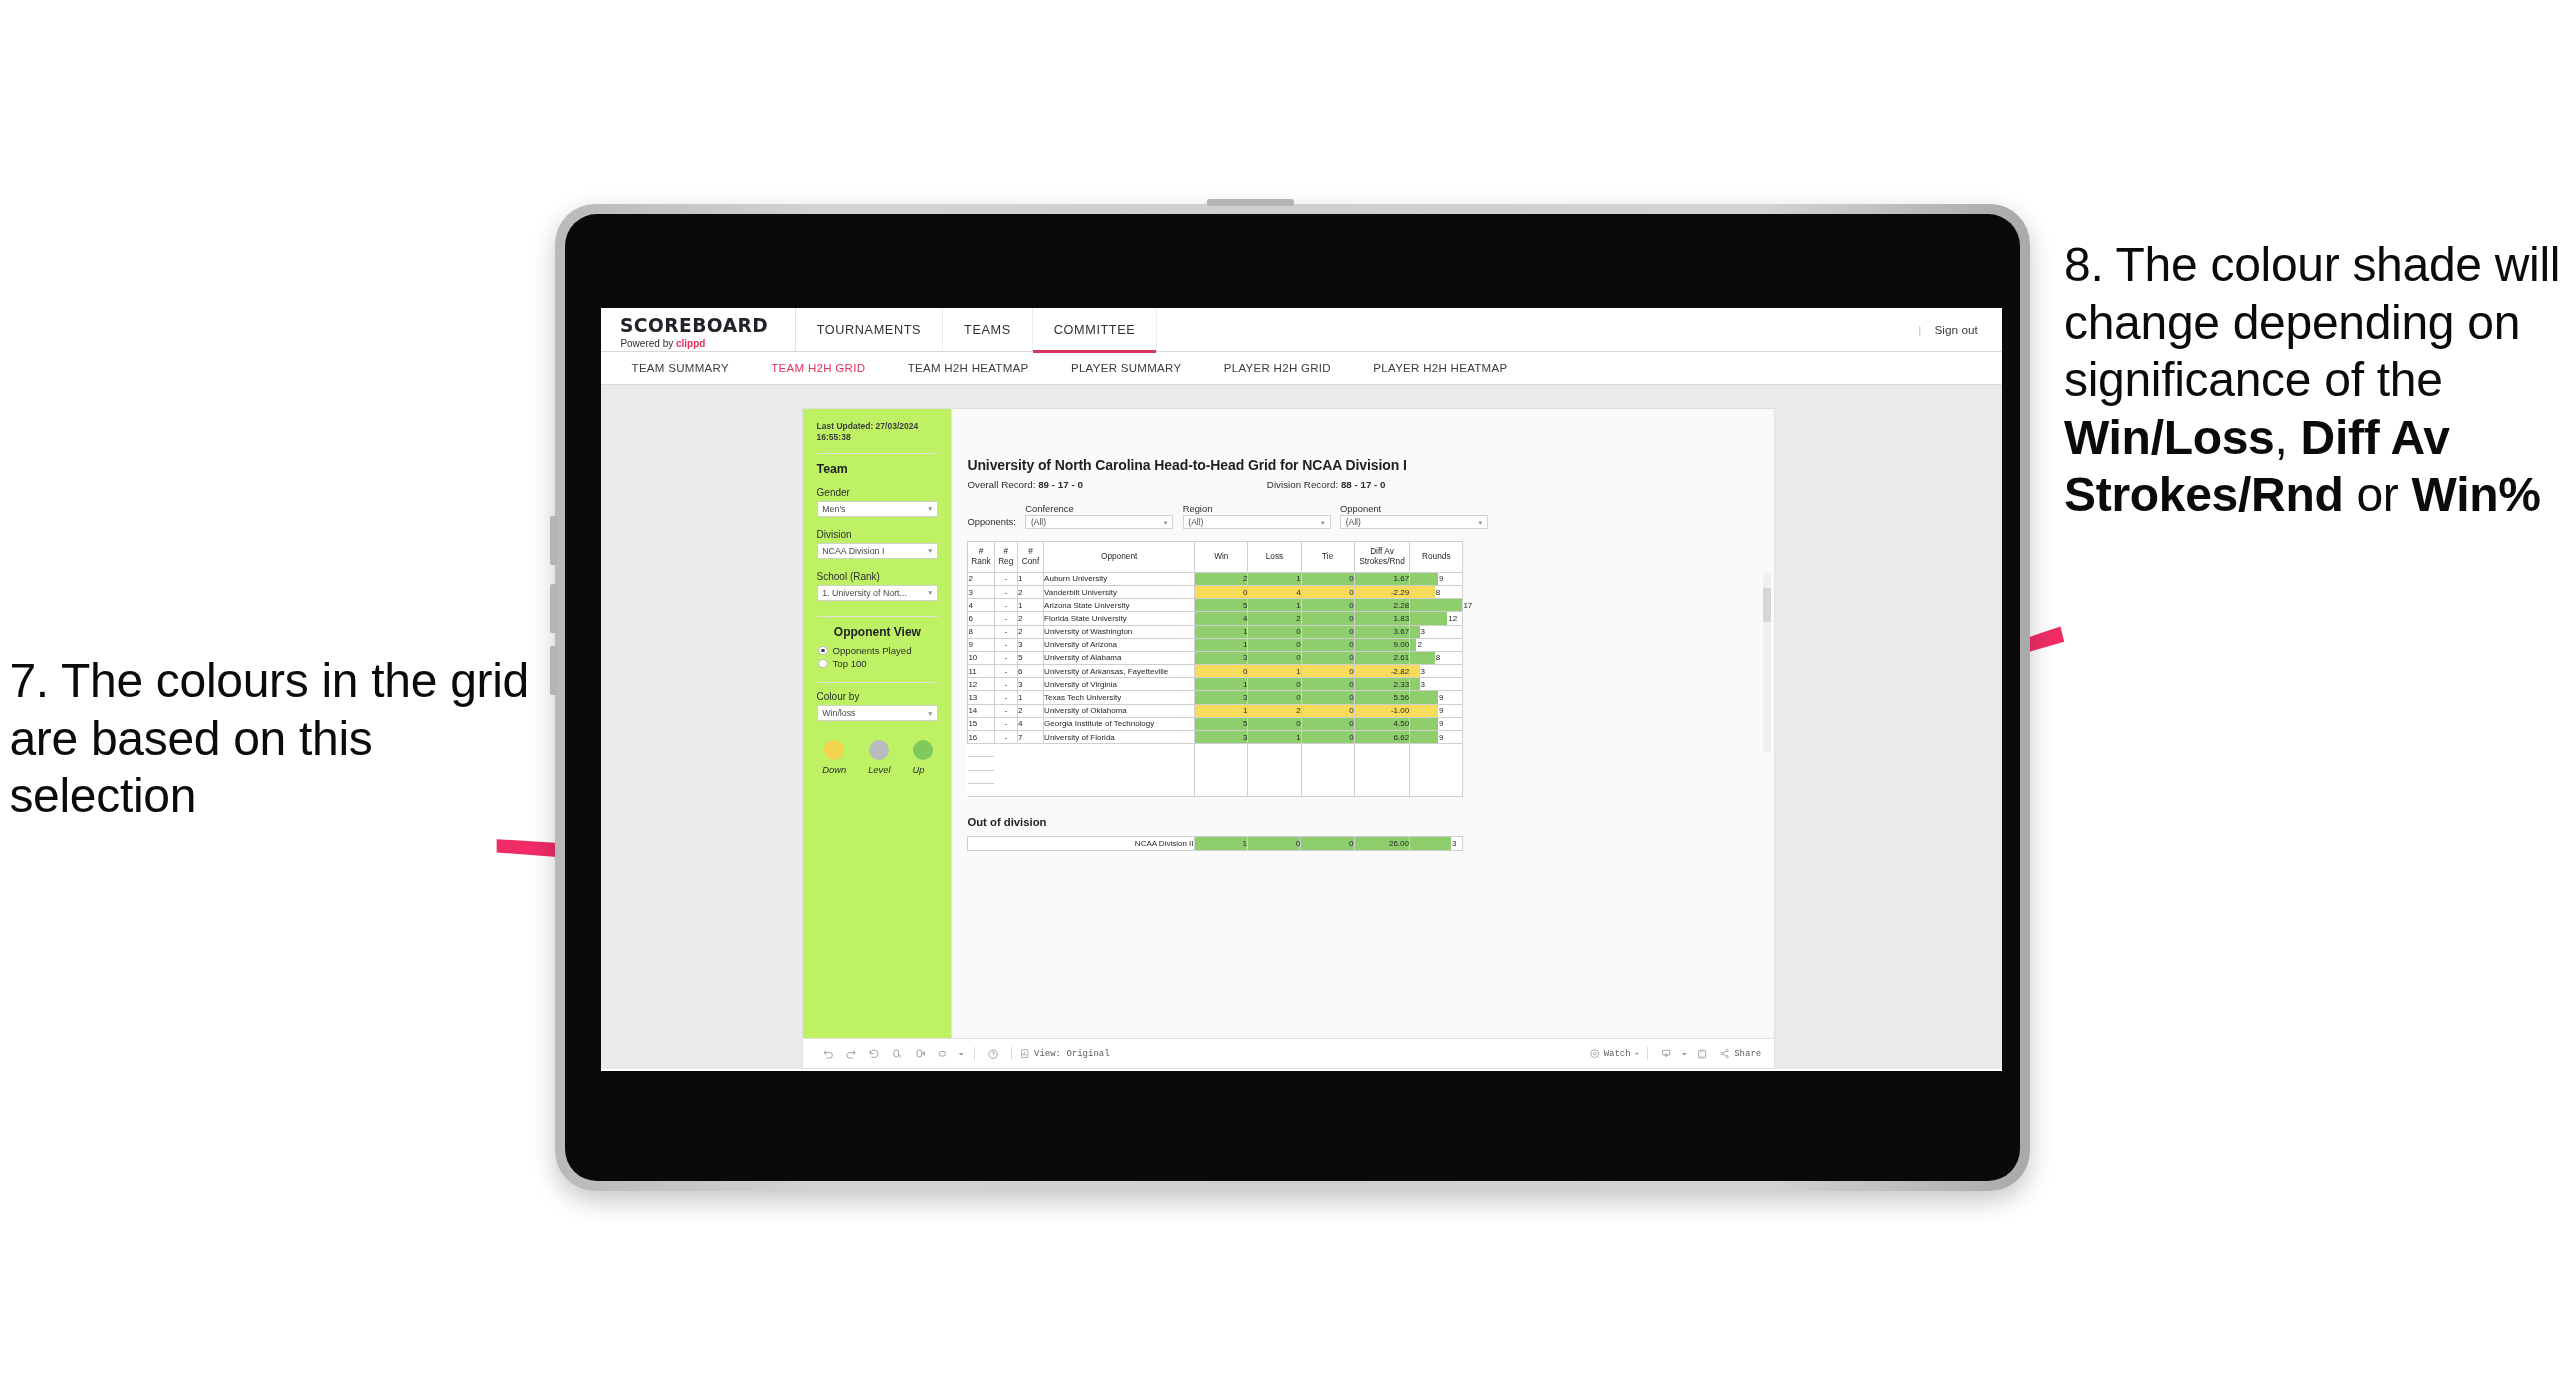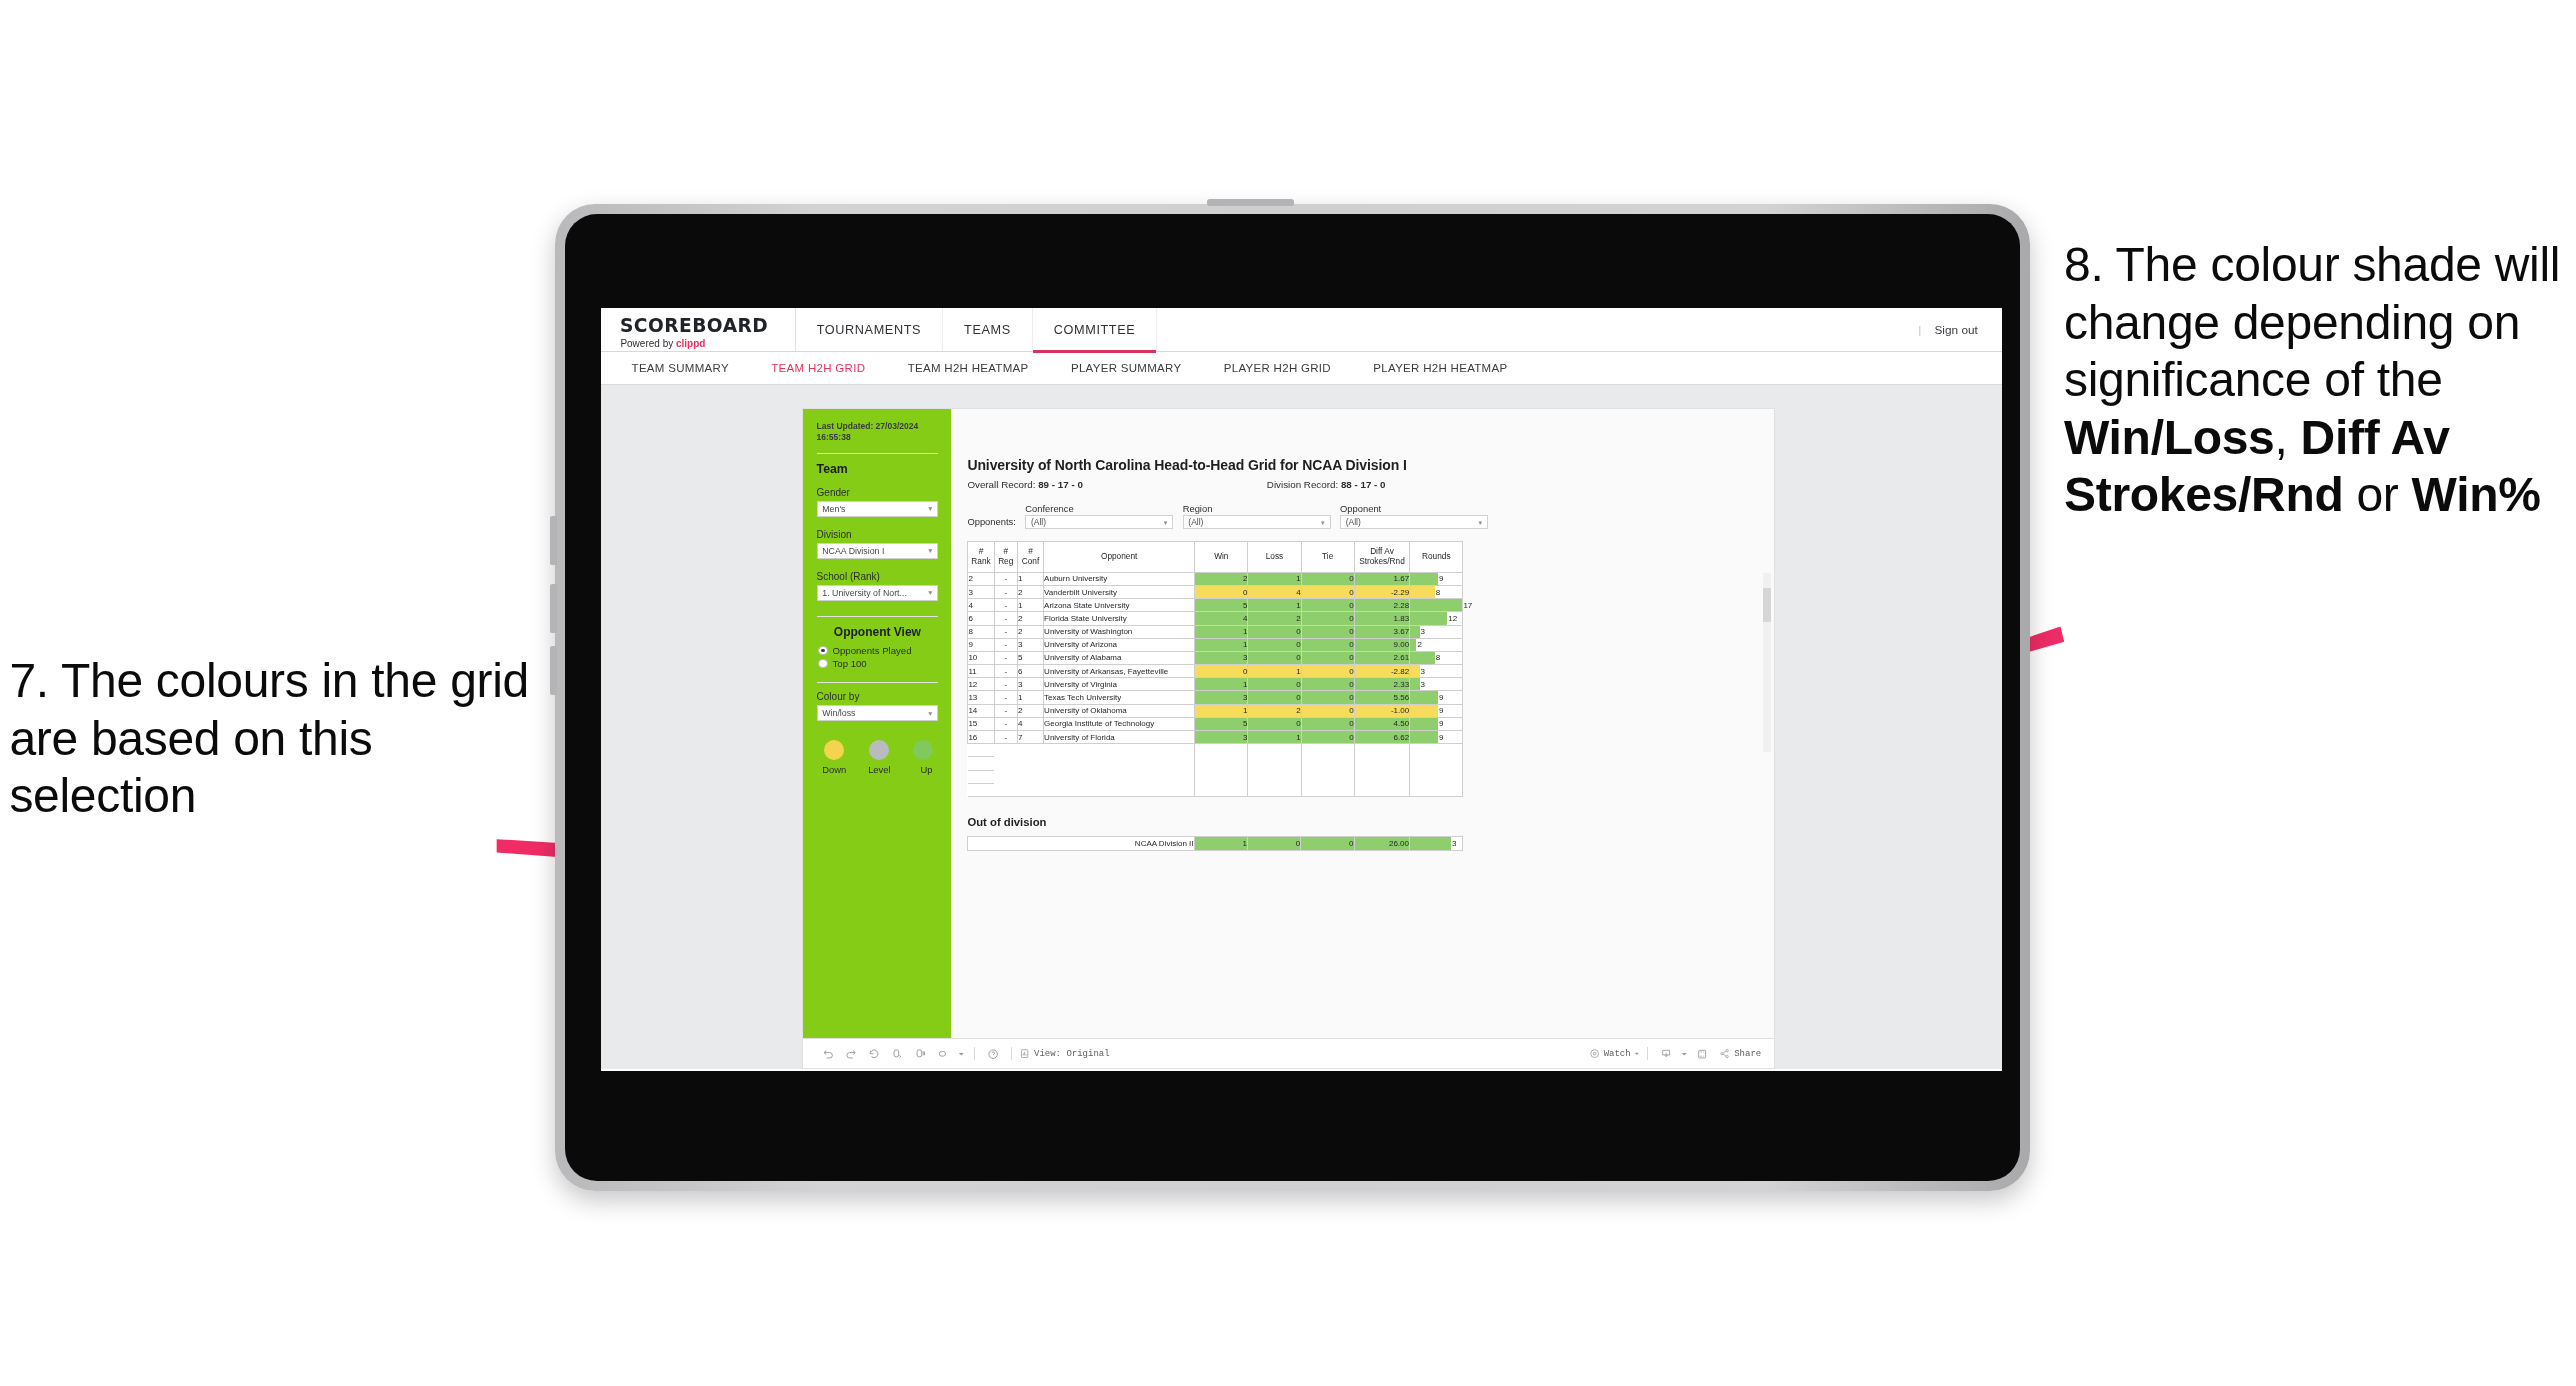--- a/index.html
+++ b/index.html
@@ -102,40 +102,40 @@
   .canvas { background:#e8eaec; height: calc(100% - 79px); position:relative; padding-top: 23px; }
 
   .viz {
     position:absolute; left: 201px; top: 23px; width: 973px; height: 661px;
     background:#fafafa; border:0.9px solid #e0e0e0; display:flex; flex-direction:column;
   }
   .viz-body { display:flex; flex:1; min-height:0; }
 
   
   .sidebar {
-    width: 149px; background:#84cc16; border-right:0.9px solid #e3e3e3;
+    width: 149px; background:#bef264; border-right:0.9px solid #e3e3e3;
     padding: 11.3px 13.2px 7.6px 13.2px; font-size:9.4px; color:#2e3033;
   }
   .lastupd { font-size:8.5px; font-weight:700; color:#3a3c40; line-height:1.35; }
   .hr { height:0.9px; background:#e2e2e2; margin: 9.4px 0 8.5px 0; }
   .sb-h { font-size:12.3px; font-weight:700; color:#1d1f22; margin-bottom:10.4px; }
   .sb-h.center { text-align:center; font-size:12px; margin-bottom:5.7px;}
   .sb-lbl { font-size:10px; font-weight:400; color:#2c2e31; margin: 0 0 2.8px 0; }
   .sb-gap { height:12.3px; }
   .select {
     width:100%; height:16px; border:0.9px solid #cfcfcf; background:#fff;
     display:flex; align-items:center; padding: 0 3.8px 0 4.7px;
     font-size:8.8px; color:#44474b; position:relative;
   }
   .select .caret { margin-left:auto; font-size:6.6px; color:#8b8e92; }
   .radio-row { display:flex; align-items:center; gap:4.7px; margin: 1.9px 0 0.9px 1.9px; font-size:9.6px; color:#2c2e31; }
   .radio { width:9.4px; height:9.4px; border:0.9px solid #b4b6b9; border-radius:50%; background:#fff; position:relative; flex:none;}
   .radio.on::after { content:""; position:absolute; left:1.9px; top:1.9px; width:3.8px; height:3.8px; border-radius:50%; background:#3c3e41; }
   .legend { display:flex; justify-content:space-between; padding: 0 5.7px; margin-top: 19px; }
-  .legend-item { text-align:right; }
+  .legend-item { text-align:left;font-style:italic; }
   .dot { width:20px; height:20px; border-radius:50%; margin: 0 auto 3.8px auto; }
   .legend-cap { font-size:9.4px; color:#2c2e31; }
 
   
   .panel { flex:1; padding: 11.3px 13.2px 5.7px 15px; min-width:0; display:flex; flex-direction:column;margin-top:36px; }
   .viz-title { font-size:14px; font-weight:700; color:#1d1f22; letter-spacing:-0.1px; }
   .records { display:flex; margin-top:6.6px; font-size:9.8px; color:#2c2e31; }
   .records .rec2 { margin-left: 184px; }
   .records b { font-weight:700; }
 

